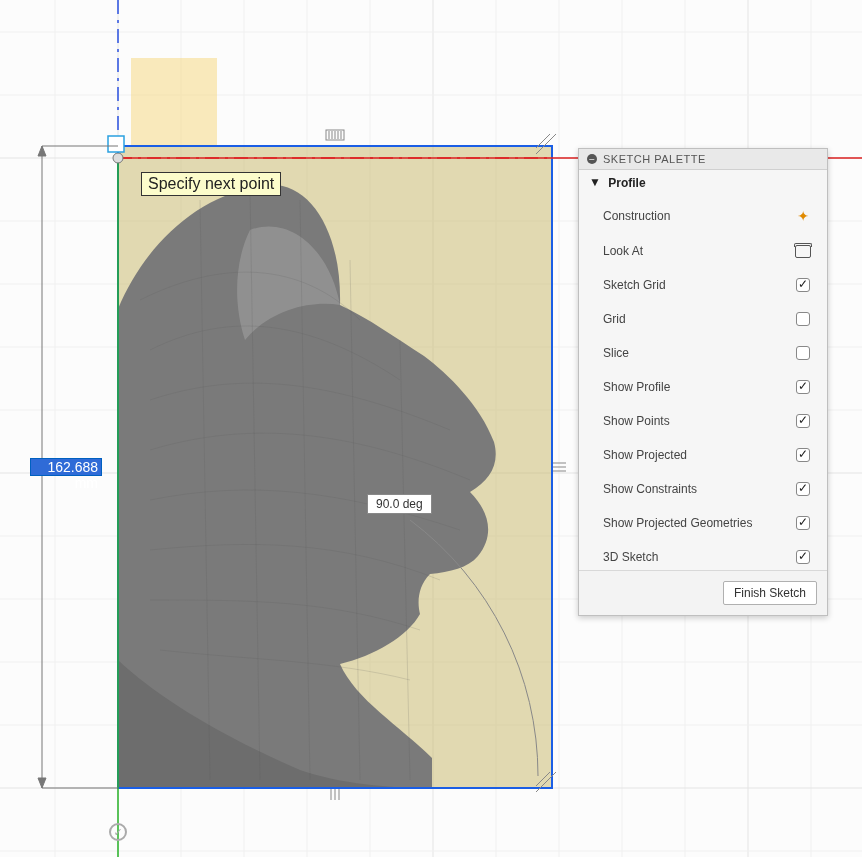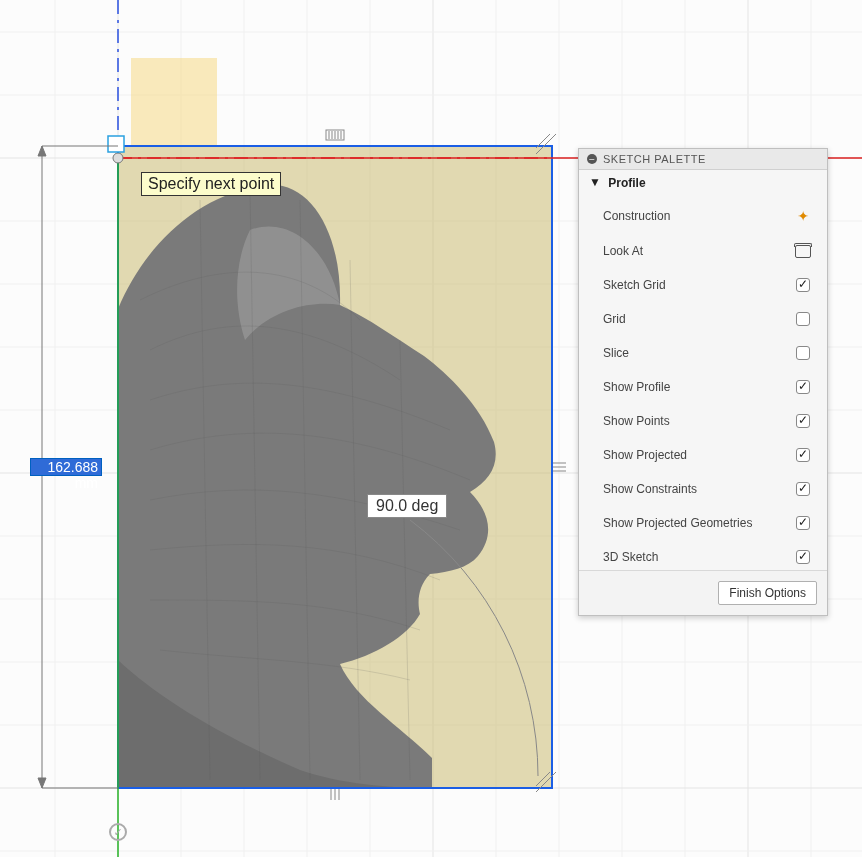--- a/index.html
+++ b/index.html
@@ -17,21 +17,21 @@
     .rect-main-stroke { fill: none; stroke: #1a5ee5; stroke-width: 2; }
     .mesh-body { fill: #7a7a7a; }
     .mesh-wire { fill: none; stroke: #555; stroke-width: 0.35; stroke-opacity: 0.5; }
     .ext-line { stroke: #777; stroke-width: 1; }
     .arc-guide { fill: none; stroke: #888; stroke-width: 1; }
     .end-square { fill: #fff; stroke: #2aa0e0; stroke-width: 1.5; }
     .corner-mark { stroke: #888; stroke-width: 1; fill: none; }
     .ruler-mark { stroke: #888; stroke-width: 1; }
     .dim-input { position: absolute; left: 30px; top: 458px; width: 72px; height: 18px; background: #fff; border: 1px solid #0060c0; color: #000; font-size: 14px; text-align: right; padding: 0 3px; }
     .dim-selected { background: #2f6bd7; color: #fff; }
-    .angle-label { position: absolute; left: 367px; top: 494px; background: #fff; border: 1px solid #888; padding: 2px 8px; font-size: 16px; color: #333; }
+    .angle-label { position: absolute; left: 367px; top: 494px; background: #fff; border: 1px solid #888; padding: 2px 8px; font-size: 12px; color: #333; }
     .tooltip-next { position: absolute; left: 141px; top: 172px; background: #fcfccb; border: 1px solid #333; padding: 2px 6px; font-size: 16px; color: #222; white-space: nowrap; }
     .complete-circle { position:absolute; left:109px; top:823px; width:18px; height:18px; border:2px solid #aaa; border-radius:50%; display:flex; align-items:center; justify-content:center; color:#aaa; font-size:11px; }
     .complete-circle::after { content:"✓"; }
 
     
     .palette { position: absolute; left: 578px; top: 148px; width: 250px; background: #f6f6f6; border: 1px solid #bfbfbf; box-shadow: 0 2px 6px rgba(0,0,0,.2); font-size: 12px; color: #333; }
     .palette-title { display:flex; align-items:center; gap:6px; padding: 4px 8px; background: #e9e9e9; border-bottom:1px solid #d0d0d0; font-size:11px; letter-spacing:.5px; color:#555; }
     .palette-title .dot { width:10px; height:10px; border-radius:50%; background:#555; display:inline-flex; align-items:center; justify-content:center; color:#fff; font-size:9px; line-height:1; }
     .palette-section { padding: 6px 10px 4px 10px; font-weight: bold; color:#222; }
     .palette-section .caret { display:inline-block; margin-right:4px; transform: translateY(-1px); }
@@ -249,15 +249,15 @@
       </span>
   </div>
   <div class="opt-row">
     <span class="opt-label">3D Sketch</span>
     <span class="opt-control">
         <span class="chk on"></span>
       </span>
   </div>
 
   <div class="palette-footer">
-    <button class="finish-btn">Finish Options</button>
+    <button class="finish-btn">Finish Sketch</button>
   </div>
 </div>
 
 </body></html>

